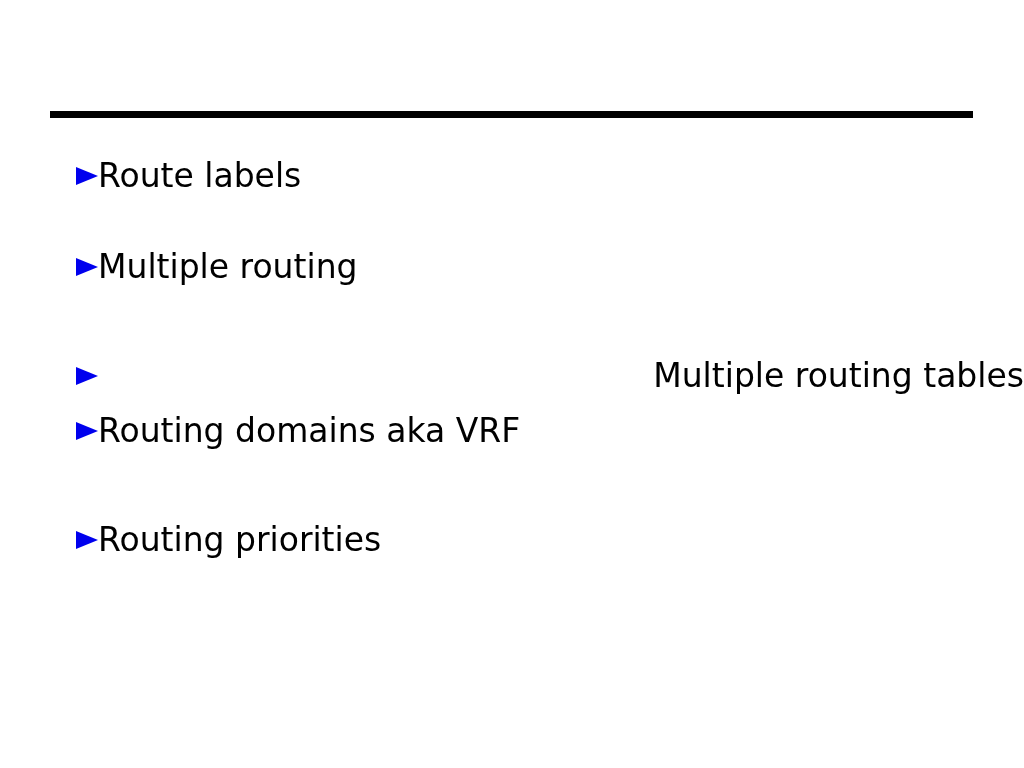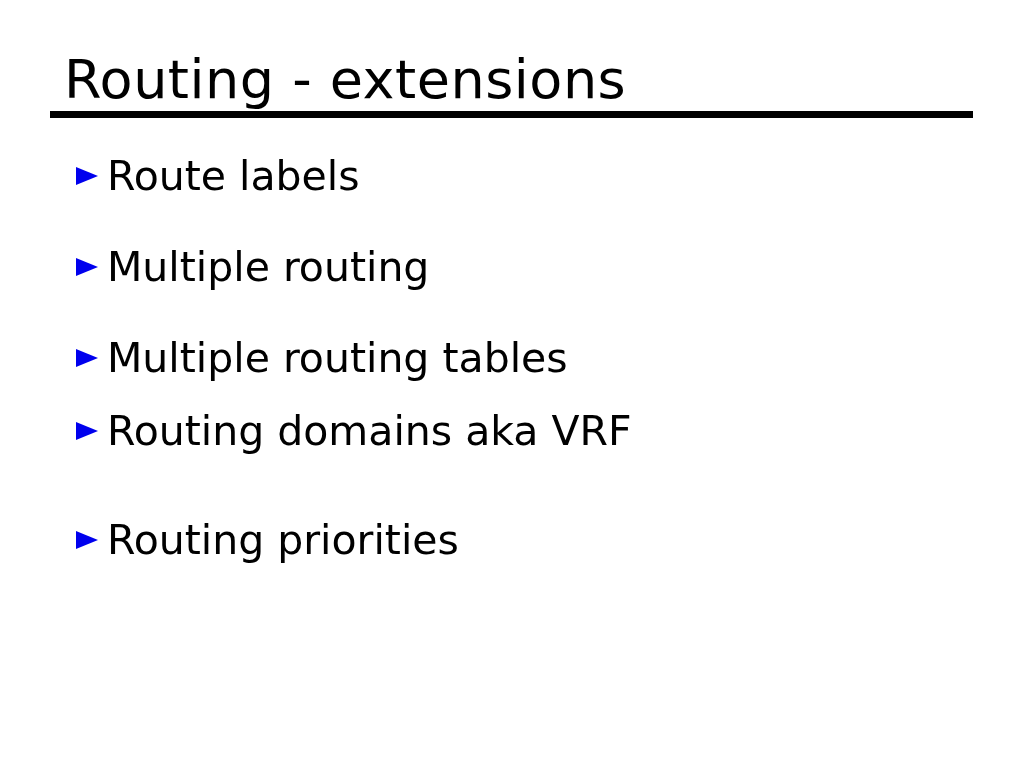--- a/index.html
+++ b/index.html
@@ -48,47 +48,45 @@
   .bullet-item {
     position: absolute;
     left: 0;
     height: 40px;
     width: 100%;
     display: flex;
     align-items: center;
   }
   .bullet-item.b0 { top: 156px; }
   .bullet-item.b1 { top: 247px; }
-  .bullet-item.b2 { top: 338px; }
+  .bullet-item.b2 { top: 356px; justify-content: space-between; }
   .bullet-item.b3 { top: 411px; }
   .bullet-item.b4 { top: 520px; }
   .bullet-triangle {
     width: 0;
     height: 0;
     margin-left: 76px;
     border-left: 22px solid var(--bullet-marker, #0000ee);
     border-top: 9px solid transparent;
     border-bottom: 9px solid transparent;
     flex: 0 0 auto;
   }
   .bullet-label {
-    margin-left: 9px;
-    font-size: 41px;
+    font-size: 33px;
     line-height: 40px;
     font-weight: 400;
     color: var(--text, #000000);
     white-space: nowrap;
   }
 </style>
 </head>
 <body>
 
 <div class="slide">
 
-  <h1 class="slide-title">Routing - extensions</h1>
 
   <div class="title-underline"></div>
 
   <ul class="bullet-list">
 
     <li class="bullet-item b0">
       <span class="bullet-triangle"></span>
       <span class="bullet-label">Route labels</span>
     </li>
 

